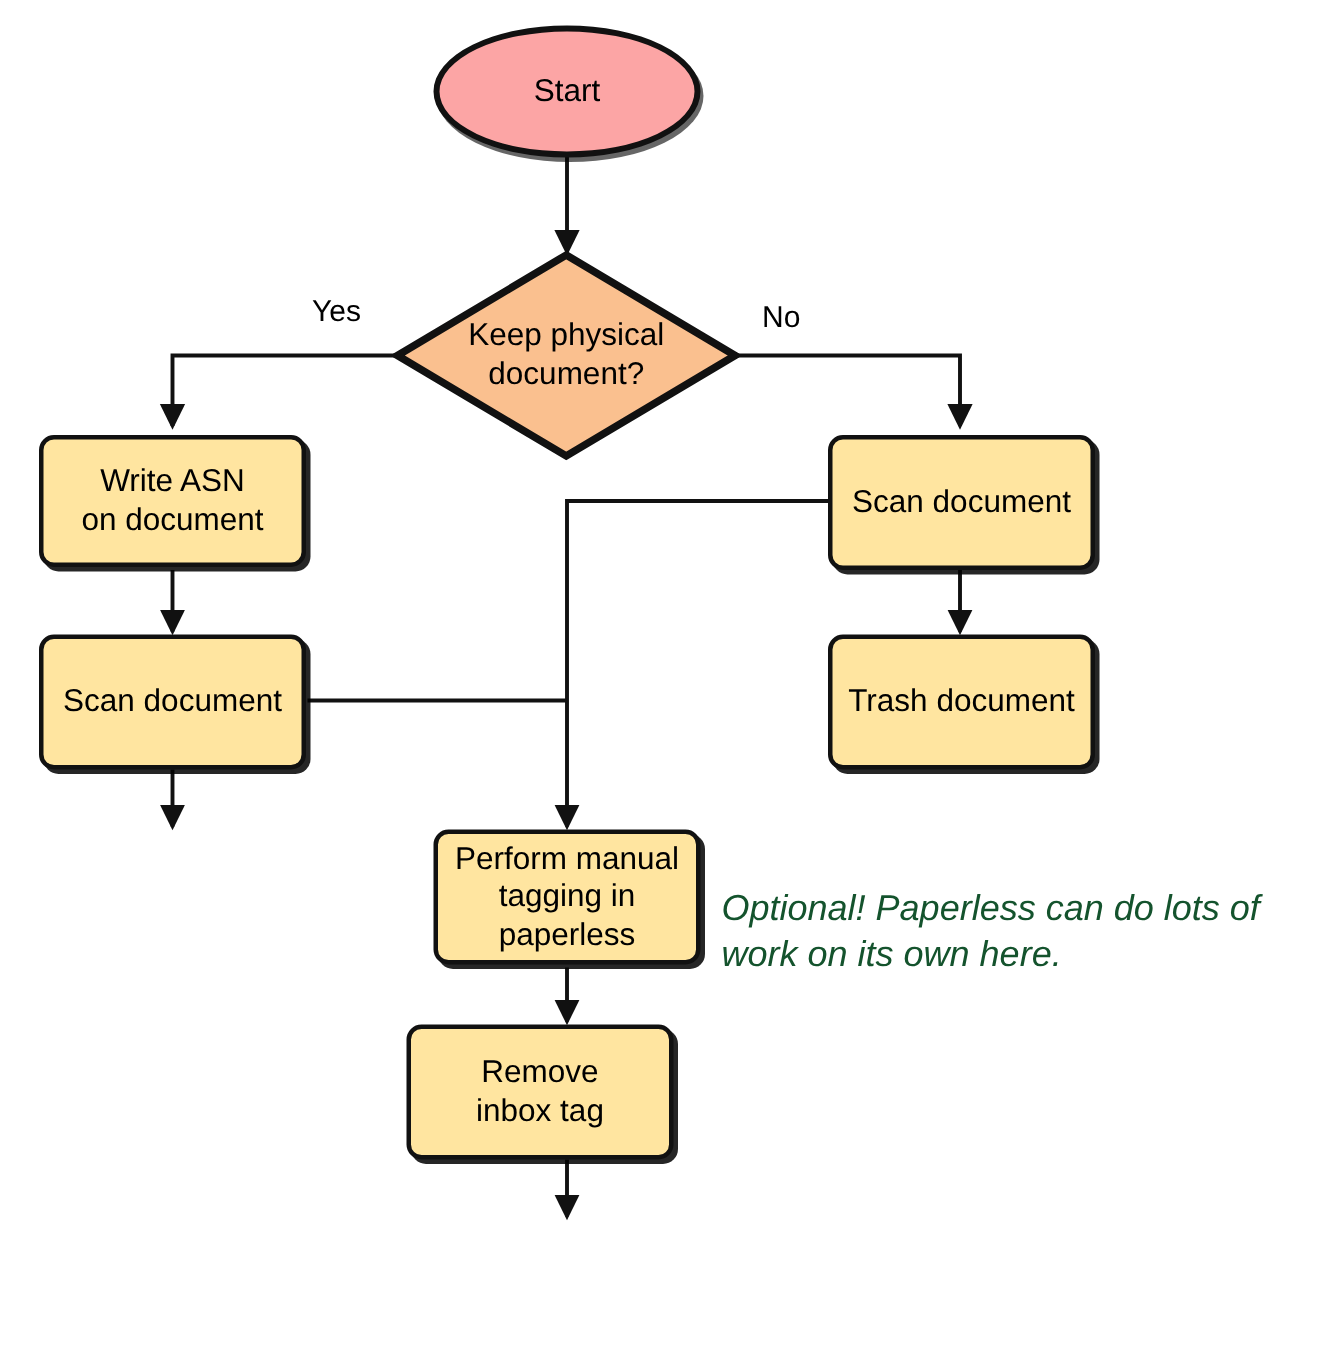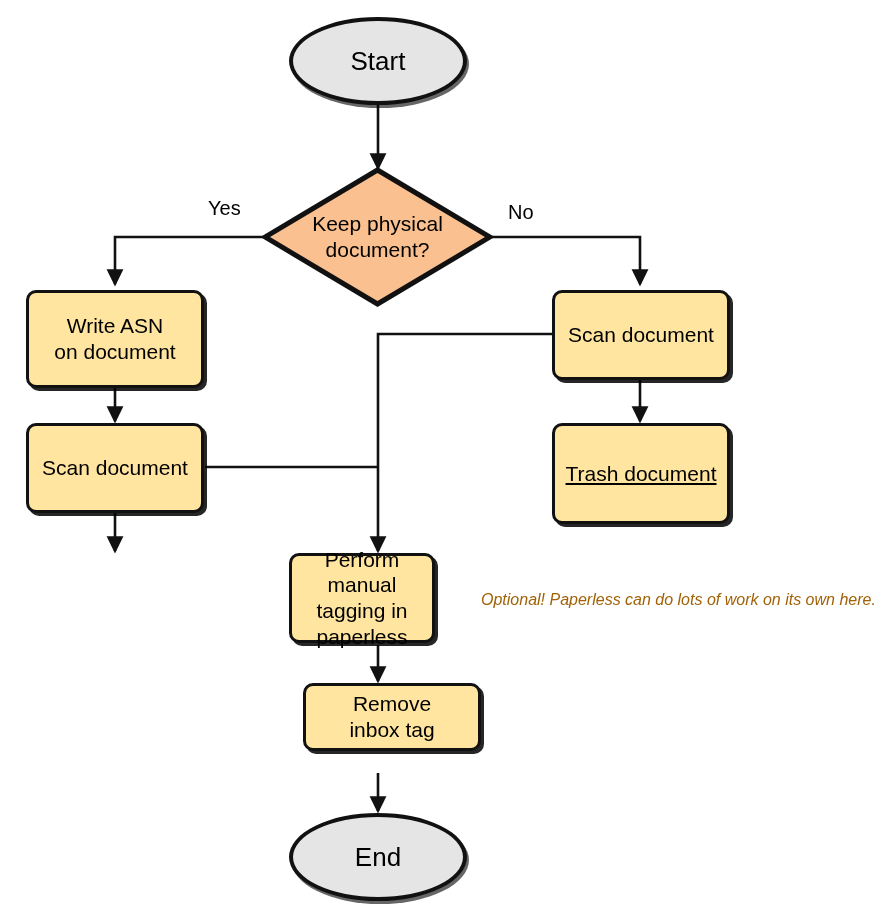--- a/index.html
+++ b/index.html
@@ -39,23 +39,23 @@
     border: 3px solid #111111;
     border-radius: 10px;
     background: #ffe5a0;
     box-shadow: 3px 3px 0 rgba(0,0,0,0.85);
     font-size: 21px;
     line-height: 1.22;
   }
   .node-terminator {
     border: 4px solid #111111;
     border-radius: 50%;
-    background: #e5e5e5;
+    background: #fca5a5;
     box-shadow: 2px 3px 0 rgba(0,0,0,0.6);
-    font-size: 26px;
+    font-size: 21px;
     justify-content: center;
   }
   .node-decision {
     font-size: 21px;
     line-height: 1.22;
     background: transparent;
     border: none;
   }
   .decision-shape {
     position: absolute;
@@ -76,23 +76,23 @@
   .edge-label {
     position: absolute;
     font-size: 20px;
     color: #000000;
     z-index: 3;
     white-space: nowrap;
   }
   .annotation {
     position: absolute;
     font-style: italic;
-    font-size: 16px;
+    font-size: 24px;
     line-height: 1.3;
-    color: #a16207;
+    color: #14532d;
     z-index: 3;
   }
 </style>
 </head>
 <body>
 
 <div id="stage">
 
   <svg id="edges" viewBox="0 0 888 907" xmlns="http://www.w3.org/2000/svg">
     <defs>
@@ -133,48 +133,45 @@
     <svg class="decision-shape" viewBox="0 0 231 140" preserveAspectRatio="none" xmlns="http://www.w3.org/2000/svg">
       <polygon points="115.5,3 228,70 115.5,137 3,70" fill="#fac08f" stroke="#111111" stroke-width="5" stroke-linejoin="miter"></polygon>
     </svg>
     <span class="decision-label">Keep physical
 document?</span>
   </div>
 
   <div class="edge-label" style="left:208px; top:197px;">Yes</div>
   <div class="edge-label" style="left:508px; top:201px;">No</div>
 
-  <div class="node node-process" style="left:26px; top:290px; width:178px; height:98px;">
+  <div class="node node-process" style="left:26px; top:290px; width:178px; height:88px;">
     <span class="node-label">Write ASN
 on document</span>
   </div>
 
   <div class="node node-process" style="left:26px; top:423px; width:178px; height:90px;">
     <span class="node-label">Scan document</span>
   </div>
 
 
   <div class="node node-process" style="left:552px; top:290px; width:178px; height:90px;">
     <span class="node-label">Scan document</span>
   </div>
 
-  <div class="node node-process" style="left:552px; top:423px; width:178px; height:101px;text-decoration:underline;">
+  <div class="node node-process" style="left:552px; top:423px; width:178px; height:90px;">
     <span class="node-label">Trash document</span>
   </div>
 
-  <div class="node node-process" style="left:289px; top:553px; width:146px; height:90px;">
+  <div class="node node-process" style="left:289px; top:553px; width:178px; height:90px;">
     <span class="node-label">Perform manual
 tagging in
 paperless</span>
   </div>
 
   <div class="annotation" style="left:481px; top:590px; width:400px;">Optional! Paperless can do lots of work on its own here.</div>
 
-  <div class="node node-process" style="left:303px; top:683px; width:178px; height:68px;">
+  <div class="node node-process" style="left:271px; top:683px; width:178px; height:90px;">
     <span class="node-label">Remove
 inbox tag</span>
   </div>
 
-  <div class="node node-terminator" style="left:289px; top:813px; width:178px; height:88px;">
-    <span class="node-label">End</span>
-  </div>
 
 </div>
 
 </body></html>

